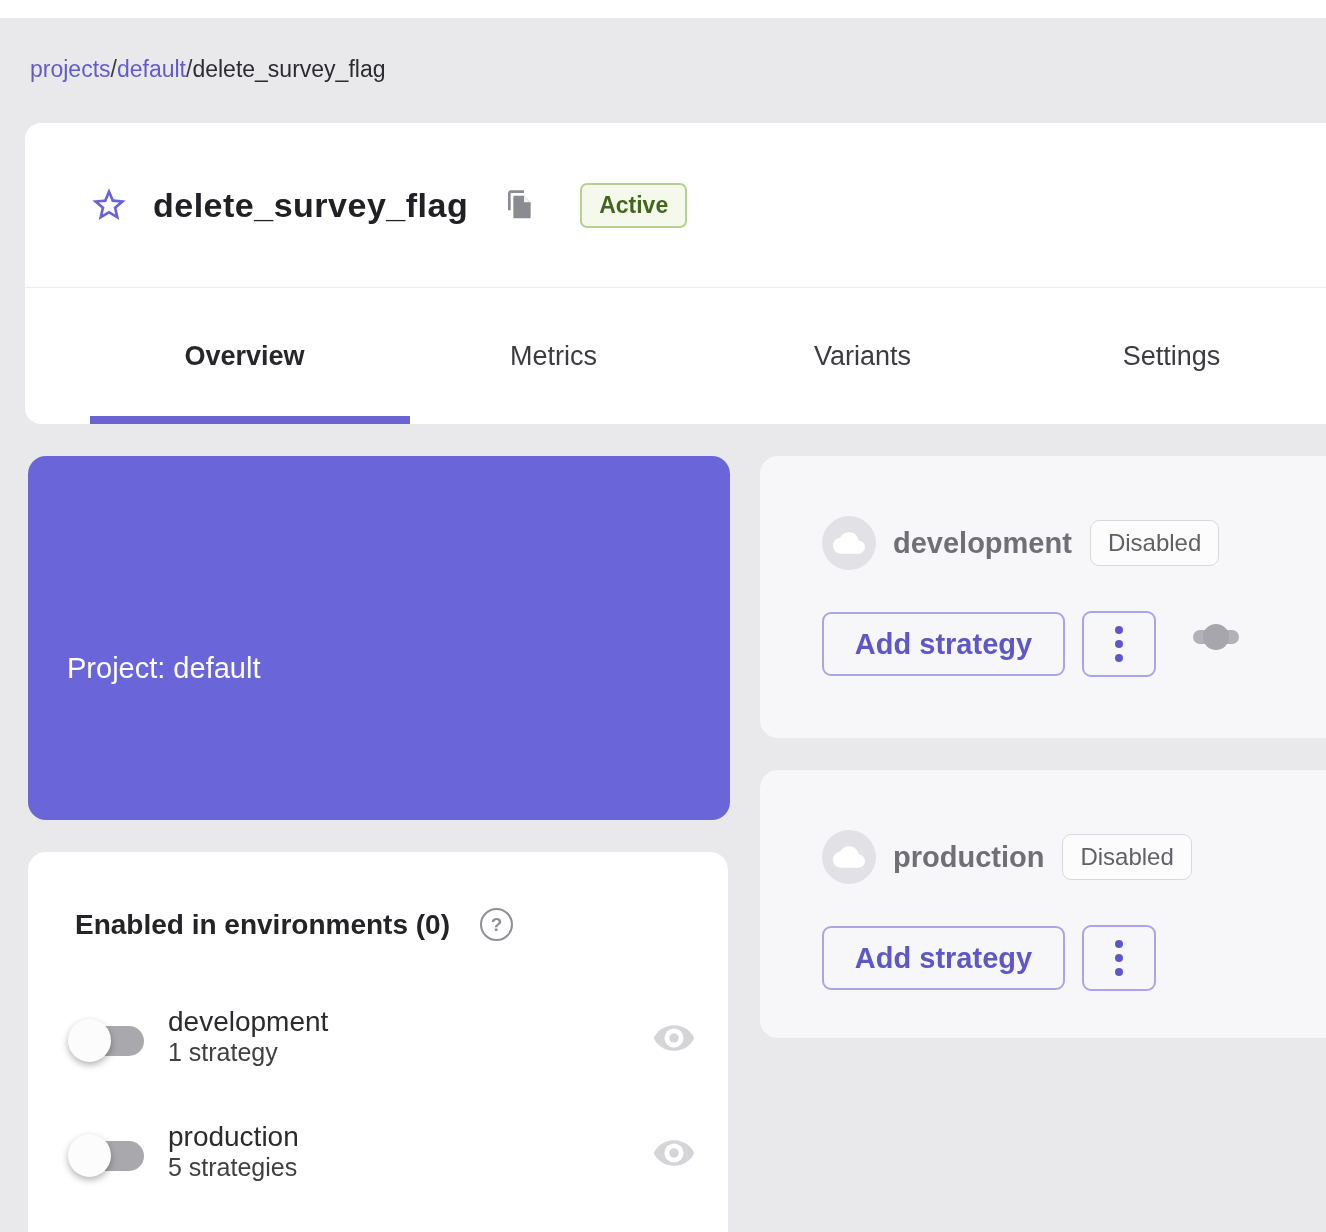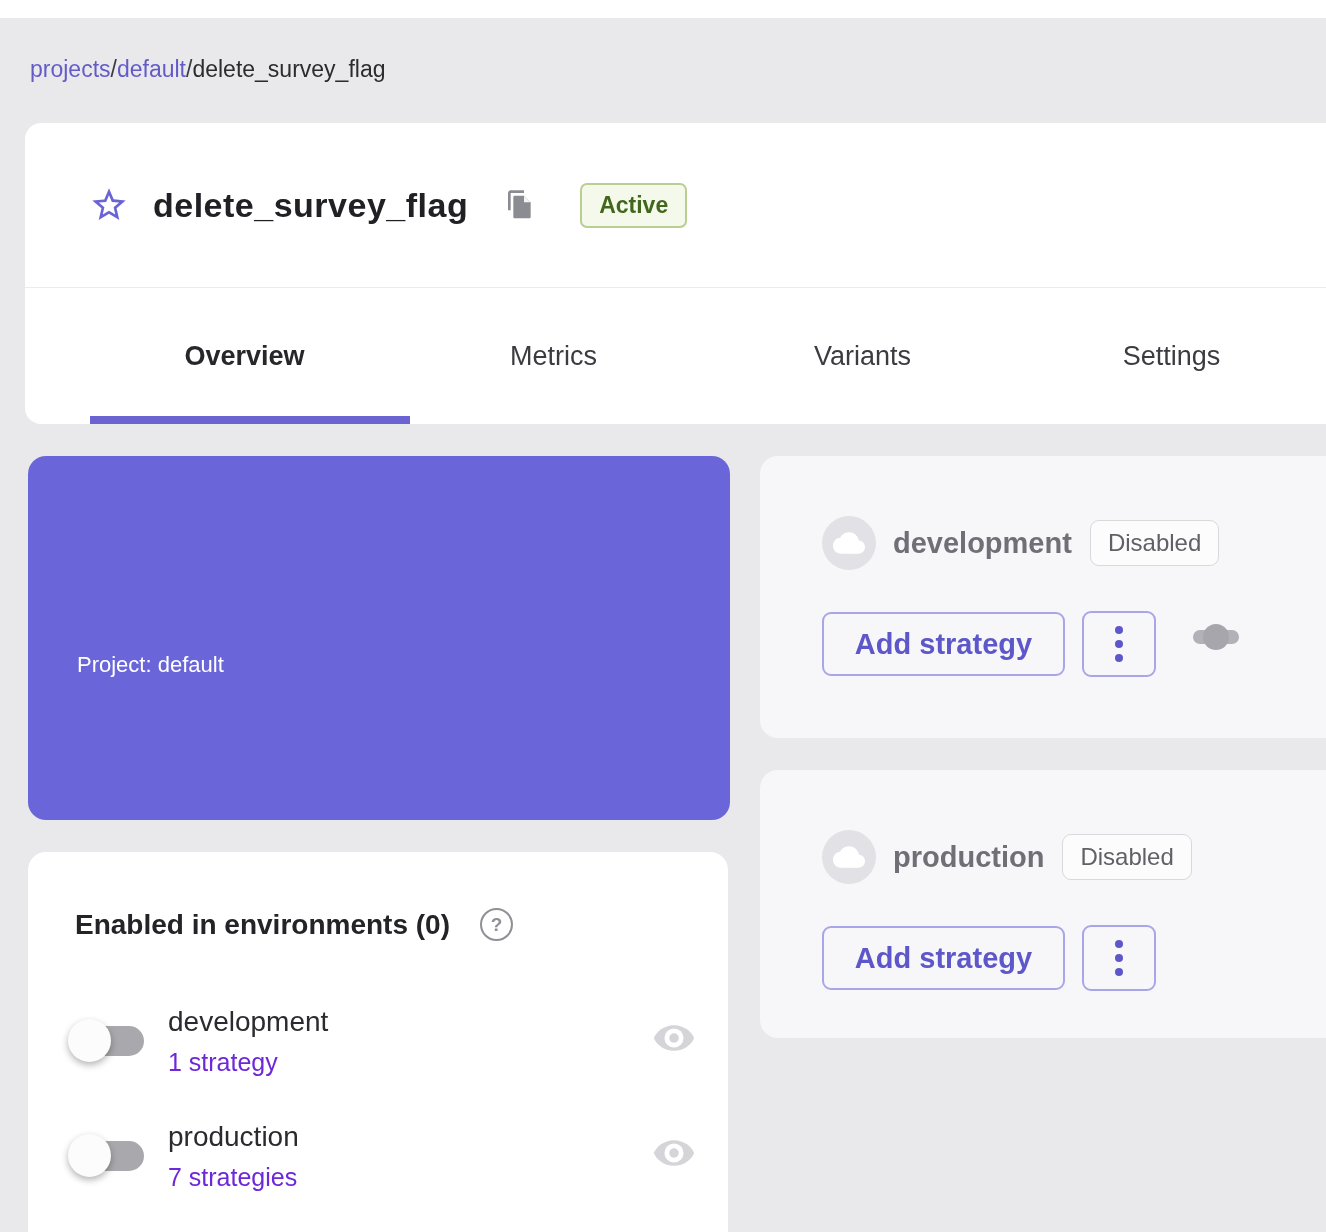--- a/index.html
+++ b/index.html
@@ -28,21 +28,21 @@
   
   .tabs-row{position:relative;height:136px;border-top:1px solid #ececef;display:flex;padding-left:65px;}
   .tab{width:320px;display:flex;align-items:center;justify-content:center;font-size:27px;color:#3b3b41;cursor:pointer;}
   .tab.active{font-weight:bold;color:#26262b;}
   .tab-indicator{position:absolute;left:65px;bottom:0;width:320px;height:8px;background:#6c63d2;}
 
   
   .purple-card{position:absolute;left:28px;top:456px;width:702px;height:364px;border-radius:18px;background:#6a66d9;color:#ffffff;}
   .pc-head{position:absolute;left:54px;top:54px;display:flex;align-items:center;gap:44px;}
   .pc-type{font-size:29px;}
-  .pc-project{position:absolute;left:49px;top:196px;font-size:22px;}
+  .pc-project{position:absolute;left:39px;top:196px;font-size:29px;}
   .pc-desc{position:absolute;left:47px;top:283px;display:flex;align-items:center;gap:28px;font-size:29px;}
   .edit-btn{width:34px;height:34px;cursor:pointer;}
 
   
   .env-card{position:absolute;left:760px;width:566px;background:#f7f7f9;border-radius:18px 0 0 18px;}
   .env-card.dev{top:456px;height:282px;}
   .env-card.prod{top:770px;height:268px;}
   .env-head{position:absolute;left:62px;top:60px;display:flex;align-items:center;}
   .env-avatar{width:54px;height:54px;border-radius:50%;background:#e2e2e6;display:flex;align-items:center;justify-content:center;flex:0 0 auto;}
   .env-name{margin-left:17px;font-size:29px;font-weight:bold;color:#6f6f75;}
@@ -60,21 +60,21 @@
   .bc-title{font-size:28px;font-weight:bold;color:#232328;}
   .help-btn{width:29px;height:29px;border:2.5px solid #8f8f96;border-radius:50%;color:#8f8f96;font-weight:bold;font-size:19px;display:flex;align-items:center;justify-content:center;cursor:pointer;}
   .bc-row{position:absolute;left:40px;width:628px;height:80px;display:flex;align-items:flex-start;}
   .bc-row.r1{top:150px;}
   .bc-row.r2{top:265px;}
   .big-switch{position:relative;width:82px;height:72px;margin-top:6px;cursor:pointer;flex:0 0 auto;}
   .big-track{position:absolute;left:14px;top:18px;width:62px;height:30px;border-radius:15px;background:#a9a9ad;}
   .big-thumb{position:absolute;left:0px;top:11px;width:43px;height:43px;border-radius:50%;background:#fcfcfd;box-shadow:0 3px 7px rgba(0,0,0,0.30);}
   .bc-labels{margin-left:18px;margin-top:4px;}
   .bc-env-name{font-size:28px;color:#2a2a2f;}
-  .bc-env-sub{margin-top:10px;font-size:25px;color:#6d28d9;}
+  .bc-env-sub{font-size:25px;color:#404040;}
   .eye-btn{margin-left:auto;margin-top:14px;width:44px;height:44px;cursor:pointer;flex:0 0 auto;}
 </style>
 </head>
 <body>
 
 <div class="topbar"></div>
 
 <nav class="breadcrumb">
   <span class="crumb-link">projects</span>
   <span class="crumb-sep">/</span>
@@ -174,21 +174,21 @@
     </svg>
   </div>
 
   <div class="bc-row r2">
     <div class="big-switch">
       <span class="big-track"></span>
       <span class="big-thumb"></span>
     </div>
     <div class="bc-labels">
       <div class="bc-env-name">production</div>
-      <div class="bc-env-sub">7 strategies</div>
+      <div class="bc-env-sub">5 strategies</div>
     </div>
     <svg class="eye-btn" viewBox="0 0 24 24">
       <path fill="#d5d5d9" d="M12 5C6.5 5 2.3 8.6 1 12c1.3 3.4 5.5 7 11 7s9.7-3.6 11-7c-1.3-3.4-5.5-7-11-7z"></path>
       <circle cx="12" cy="12" r="5.2" fill="#ffffff"></circle>
       <circle cx="12" cy="12" r="2.6" fill="#d5d5d9"></circle>
     </svg>
   </div>
 </section>
 
 </body></html>

